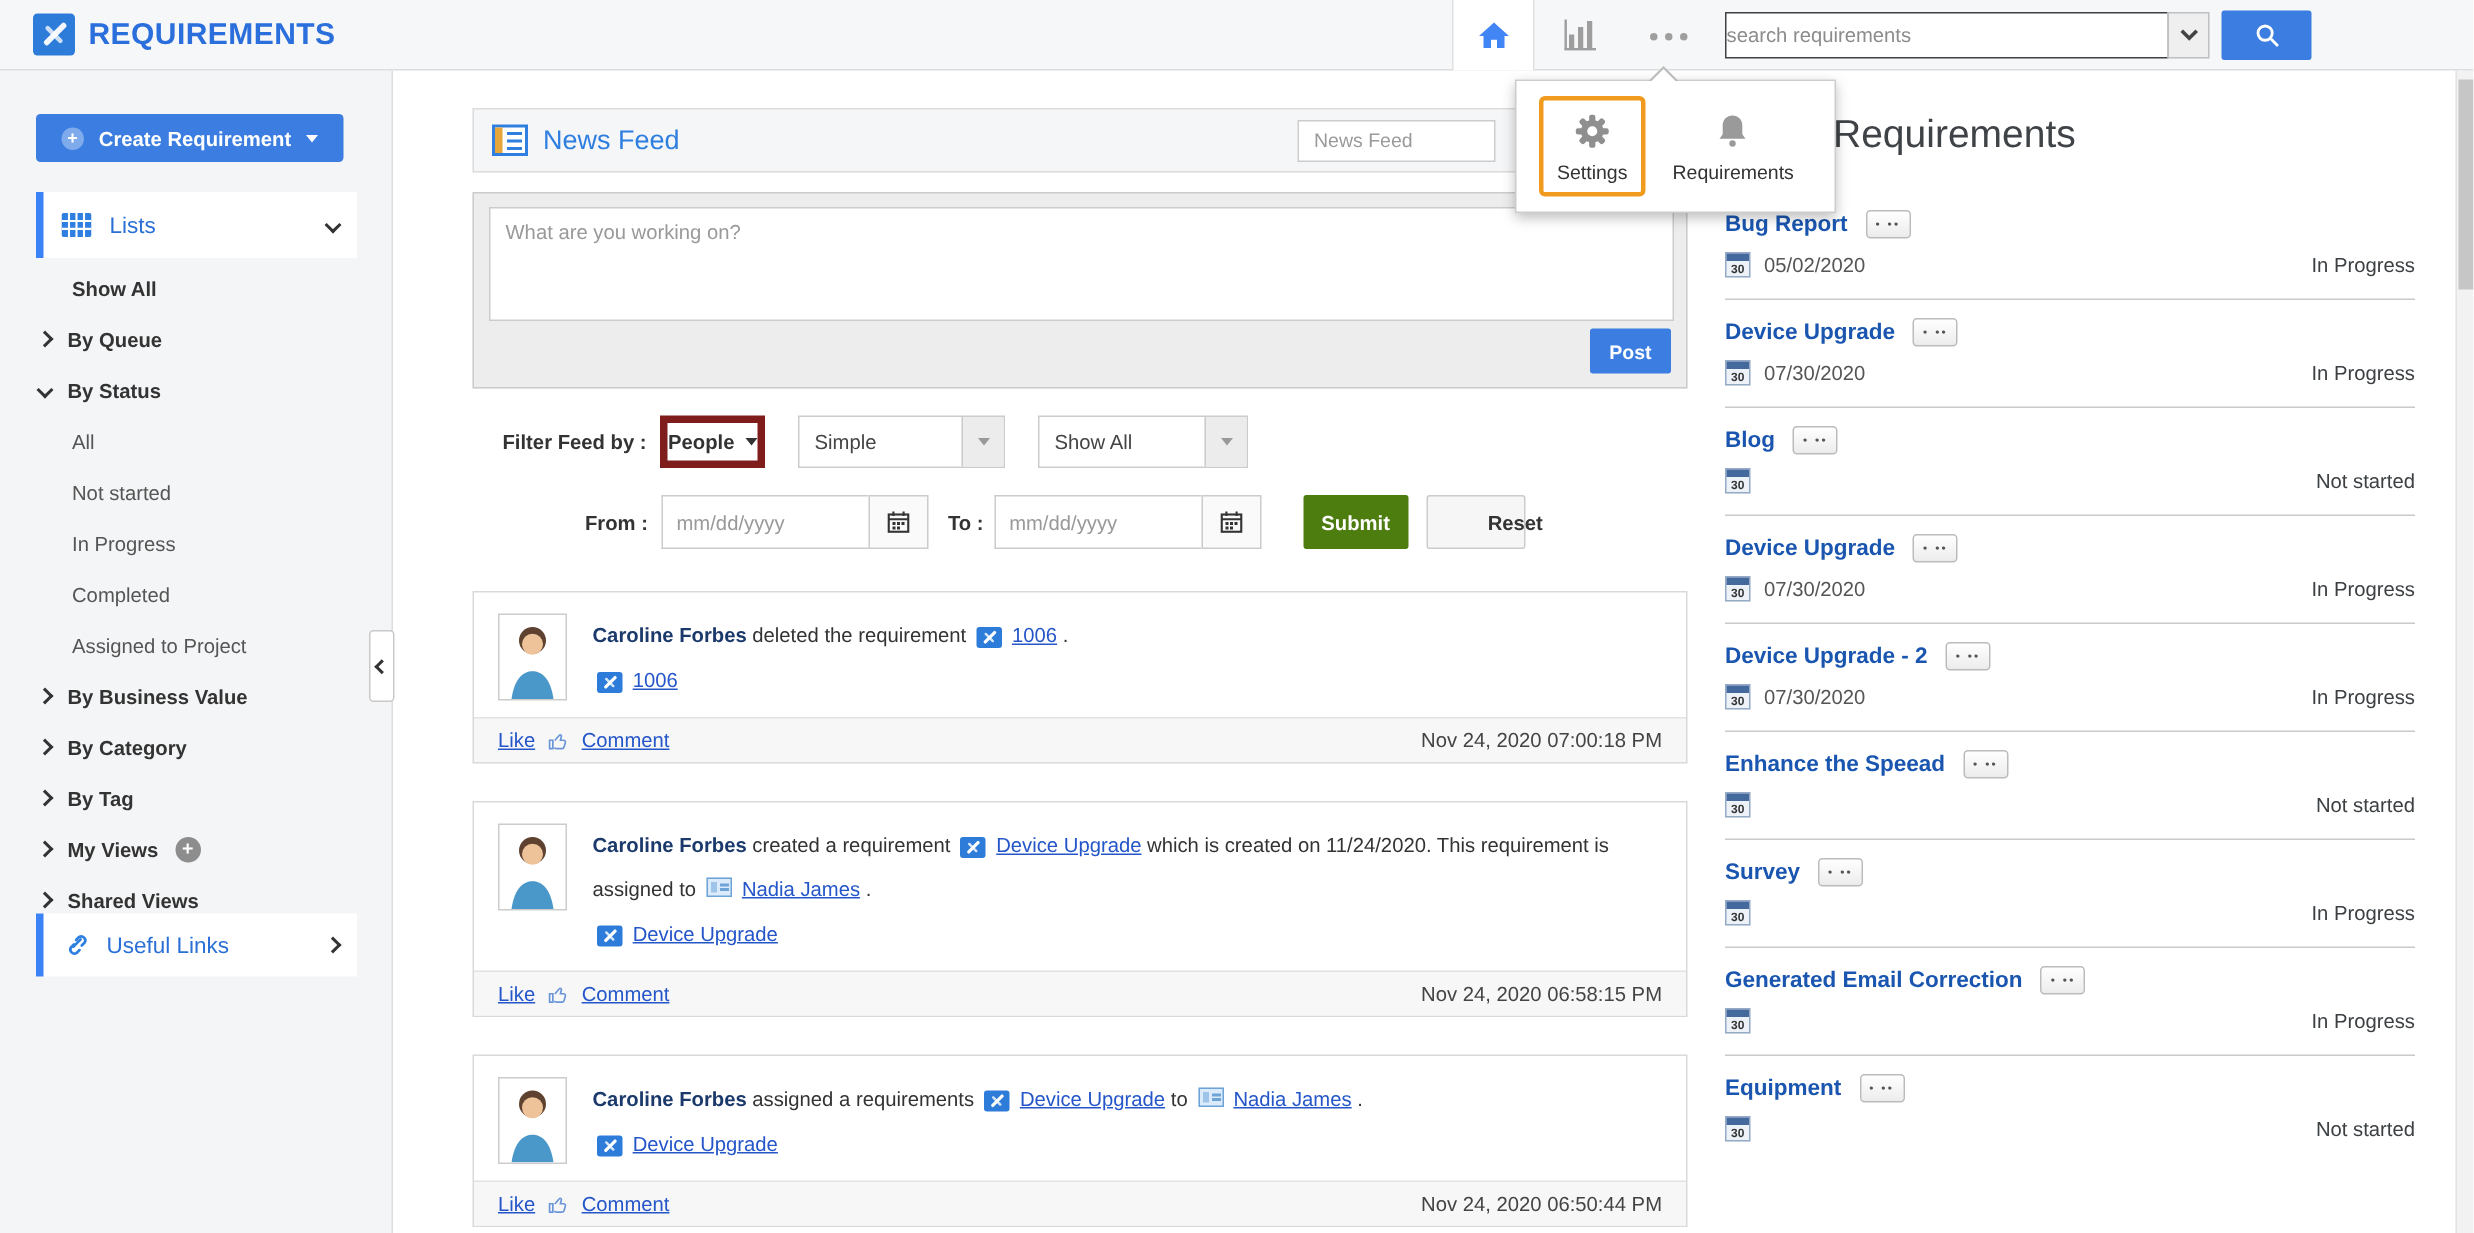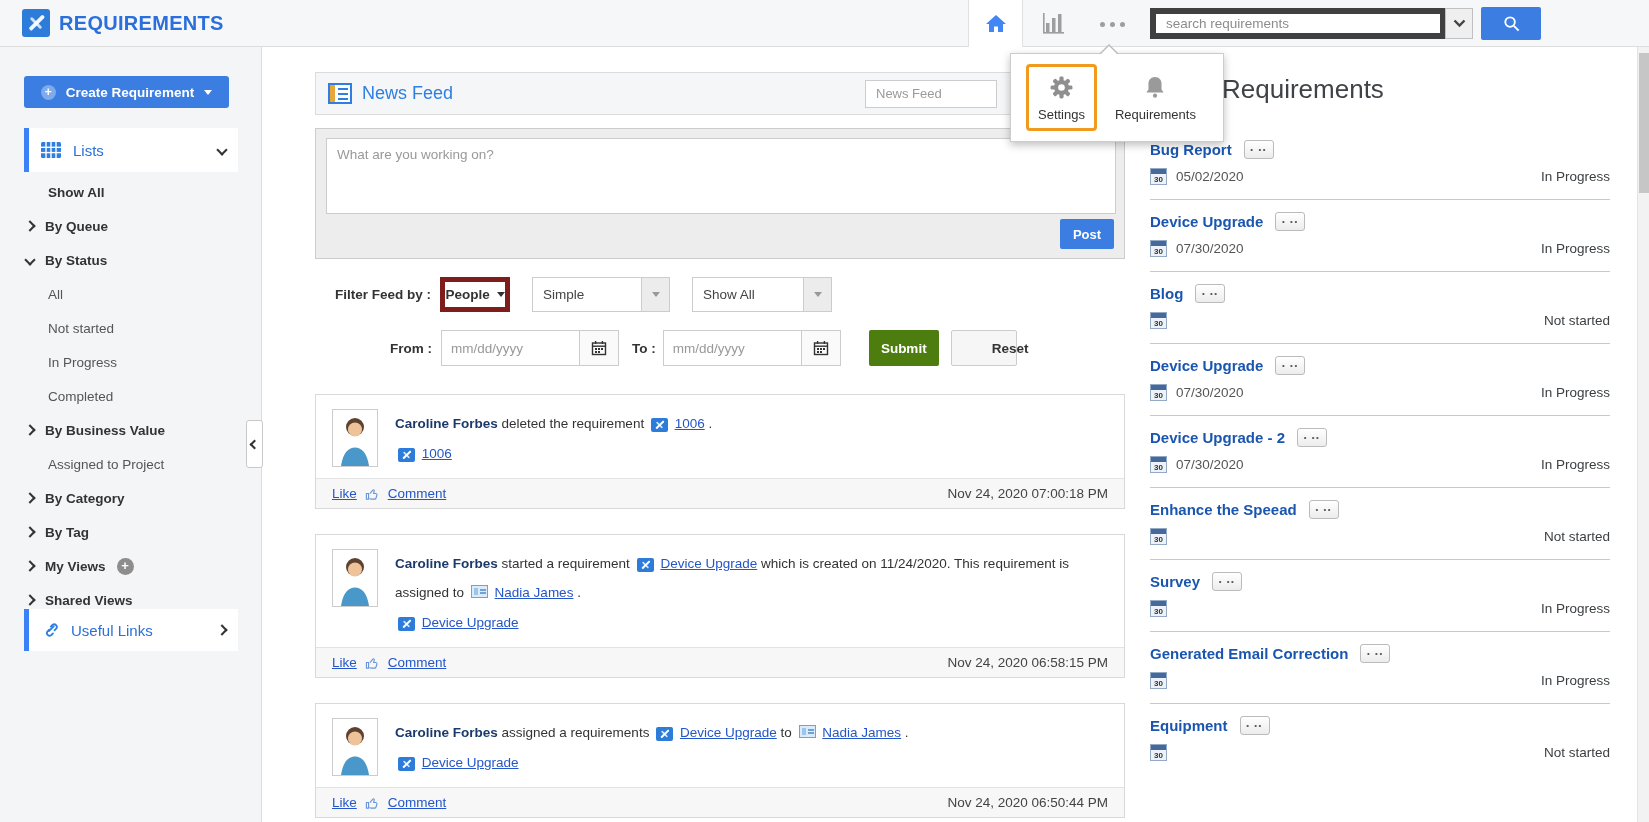--- a/index.html
+++ b/index.html
@@ -8,21 +8,21 @@
 
   
   .header { position:absolute; top:0; left:0; width:1649px; height:47px; background:#f6f7f8; border-bottom:1px solid #ddd; z-index:10; }
   .logo { position:absolute; left:22px; top:9px; display:flex; align-items:center; gap:9px; }
   .logo-box { width:28px; height:28px; background:#2e7cd9; border-radius:3px; display:flex; align-items:center; justify-content:center; }
   .logo-text { font-size:20px; font-weight:bold; color:#2a6fdb; letter-spacing:.3px; }
   .home-btn { position:absolute; left:968px; top:0; width:55px; height:47px; background:#fff; border-left:1px solid #e0e0e0; border-right:1px solid #e0e0e0; display:flex; align-items:center; justify-content:center; }
   .chart-btn { position:absolute; left:1038px; top:9px; width:34px; height:30px; display:flex; align-items:center; justify-content:center; }
   .more-btn-top { position:absolute; left:1092px; top:18px; width:40px; height:12px; display:flex; gap:5px; align-items:center; justify-content:center; }
   .dot { width:5px; height:5px; border-radius:50%; background:#9e9e9e; }
-  .search-input { position:absolute; left:1150px; top:8px; width:296px; height:31px; border:6px solid #404040; padding:0 10px; font-size:13.5px; color:#333; font-family:inherit; background:#fff; }
+  .search-input { position:absolute; left:1150px; top:8px; width:296px; height:31px; border:1px solid #404040; padding:0 0; font-size:13.5px; color:#333; font-family:inherit; background:#fff; }
   .search-input::placeholder { color:#8c8c8c; }
   .search-chev { position:absolute; left:1445px; top:8px; width:28px; height:31px; background:#efefef; border:1px solid #c0c0c0; display:flex; align-items:center; justify-content:center; }
   .search-btn { position:absolute; left:1481px; top:7px; width:60px; height:33px; background:#3b7de0; border:none; border-radius:2px; display:flex; align-items:center; justify-content:center; cursor:pointer; }
 
   
   .popup { position:absolute; left:1010px; top:53px; width:214px; height:89px; background:#fff; border:1px solid #ccc; box-shadow:0 3px 8px rgba(0,0,0,.25); z-index:50; display:flex; align-items:center; }
   .popup:before { content:""; position:absolute; top:-10px; left:88px; border:10px solid transparent; border-top:none; border-bottom:10px solid #bbb; }
   .popup:after { content:""; position:absolute; top:-8px; left:90px; border:8px solid transparent; border-top:none; border-bottom:8px solid #fff; }
   .popup-item { display:flex; flex-direction:column; align-items:center; gap:7px; font-size:13px; color:#333; }
   .settings-hl { margin-left:15px; border:3px solid #f09a1e; border-radius:4px; padding:8px 9px 6px; }
@@ -227,26 +227,26 @@
       </div>
     <div class="nav-row sub">
         <span>Not started</span>
       </div>
     <div class="nav-row sub">
         <span>In Progress</span>
       </div>
     <div class="nav-row sub">
         <span>Completed</span>
       </div>
+    <div class="nav-row sub">
+        <span>Assigned to Project</span>
+      </div>
     <div class="nav-row">
         <span class="chev right"></span>
         <span>By Business Value</span>
-      </div>
-    <div class="nav-row sub">
-        <span>Assigned to Project</span>
       </div>
     <div class="nav-row">
         <span class="chev right"></span>
         <span>By Category</span>
       </div>
     <div class="nav-row">
         <span class="chev right"></span>
         <span>By Tag</span>
       </div>
     <div class="nav-row">
@@ -415,21 +415,21 @@
       <div class="card-body">
         <div class="avatar-box">
           <svg width="40" height="52" viewBox="0 0 40 52">
               <circle cx="20" cy="13" r="9" fill="#5f4130"></circle>
               <circle cx="20" cy="15.5" r="7" fill="#eec39a"></circle>
               <path d="M6 52 C8 38 14 33.5 20 33.5 C26 33.5 32 38 34 52 Z" fill="#4a97c9"></path>
             </svg>
         </div>
         <div class="card-text">
           <span class="author">Caroline Forbes</span>
-          <span>started a requirement</span>
+          <span>created a requirement</span>
           <span class="req-ic">
               <svg width="11" height="10" viewBox="0 0 24 24">
                 <g fill="#fff">
                   <rect x="10" y="-2" width="5" height="26" rx="2" transform="rotate(45 12 12)"></rect>
                   <rect x="10" y="2" width="4" height="20" rx="2" transform="rotate(-45 12 12)" opacity=".8"></rect>
                 </g>
               </svg>
             </span>
           <a class="flink">Device Upgrade</a>
           <span>which is created on 11/24/2020. This requirement is assigned to</span>

